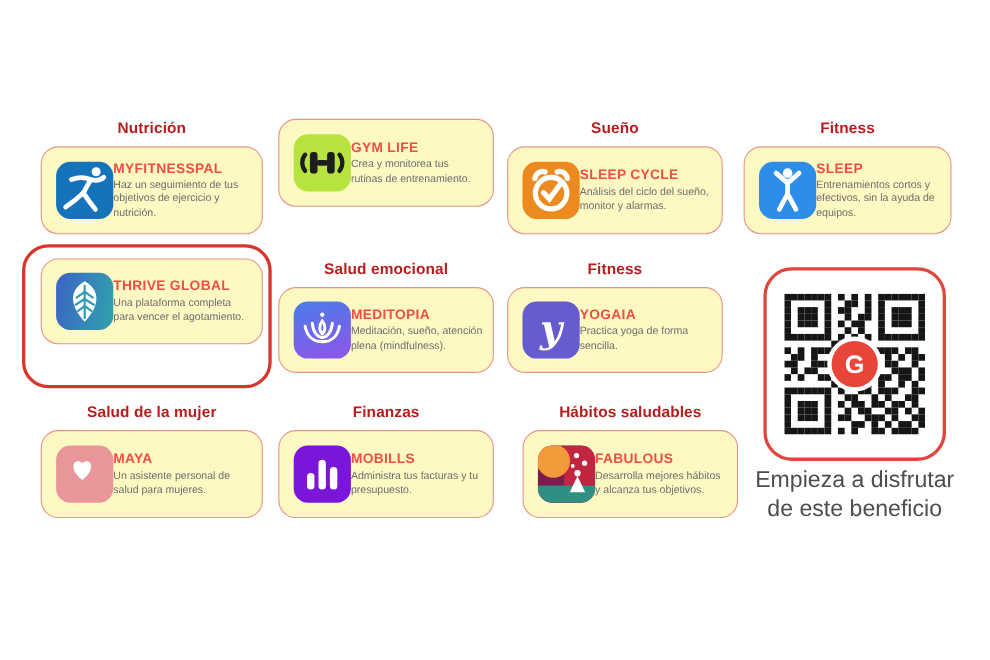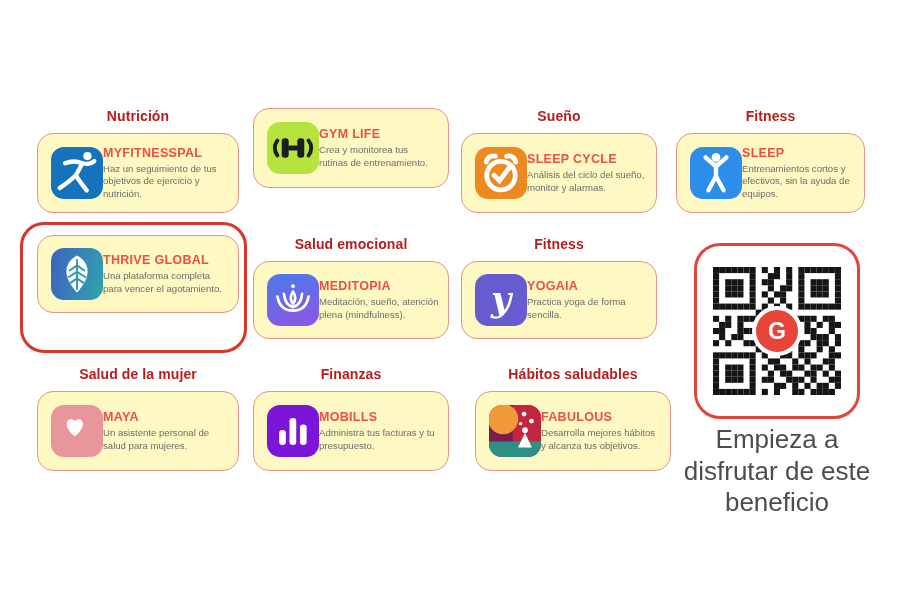--- a/index.html
+++ b/index.html
@@ -42,21 +42,21 @@
   }
   .qr-box svg{display:block;fill:#151515;}
   .qr-logo{
     position:absolute;left:50%;top:50%;transform:translate(-50%,-50%);
     width:42px;height:42px;border-radius:50%;background:#e8443a;
     border:4px solid #ffffff;color:#ffffff;font-weight:700;font-size:23px;
     display:flex;align-items:center;justify-content:center;
   }
   .qr-caption{
     position:absolute;left:672px;top:424px;width:210px;text-align:center;
-    font-size:26px;line-height:1.22;color:#4d4d4d;
+    font-size:21px;line-height:1.22;color:#4d4d4d;
   }
   
   .u1{left:37px;top:108px;width:202px;}
   .u2{left:253px;top:108px;width:196px;}
   .u3{left:461px;top:108px;width:196px;}
   .u4{left:676px;top:108px;width:189px;}
   .u6{left:253px;top:236px;width:196px;}
   .u7{left:461px;top:236px;width:196px;}
   .u6 .card,.u7 .card{height:78px;}
   .u8{left:37px;top:366px;width:202px;}

